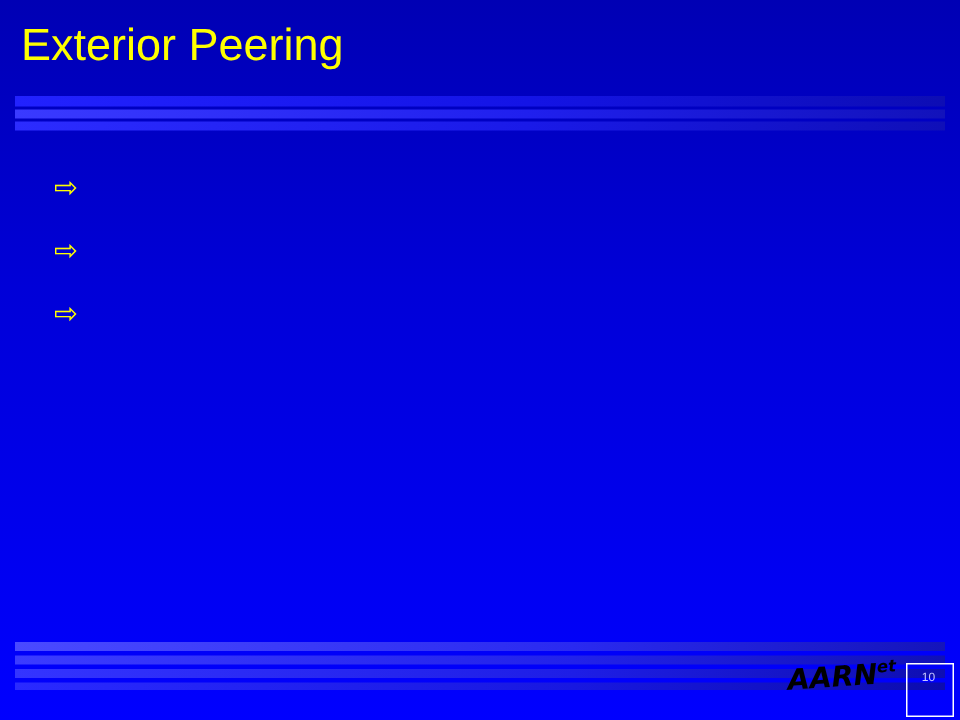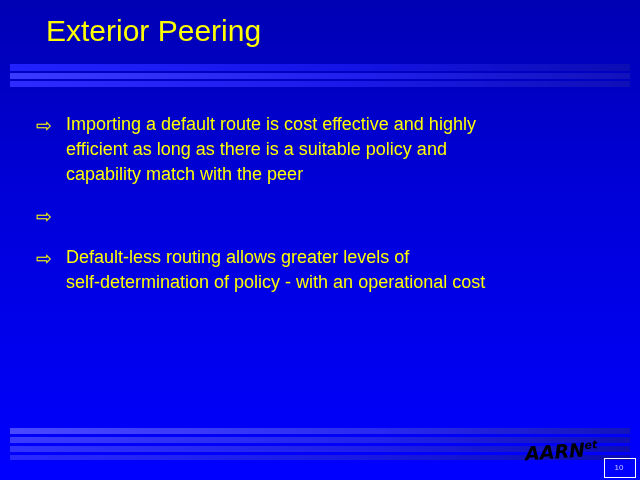--- a/index.html
+++ b/index.html
@@ -21,21 +21,20 @@
     overflow: hidden;
   }
   #title {
     position: absolute;
     left: 14px;
     top: 14px;
     font-size: 30px;
     color: #ffff00;
     letter-spacing: 0px;
     white-space: nowrap;
-    margin-left: 32px;
   }
   
   .band {
     position: absolute;
     left: 10px;
     width: 620px;
   }
   .band .stripe {
     height: 4px;
     margin-bottom: 2px;
@@ -92,21 +91,21 @@
   }
   #logo .suffix {
     font-size: 11px;
     vertical-align: super;
   }
   #page-number {
     position: absolute;
     right: 4px;
     bottom: 2px;
     width: 32px;
-    height: 20px;
+    height: 36px;
     border: 1px solid #ffffff;
     color: #c8c8ff;
     font-size: 8px;
     text-align: center;
     padding-right: 2px;
     box-sizing: border-box;
     line-height: 18px;
   }
 </style>
 </head>
@@ -119,33 +118,28 @@
   <div class="band" id="band-top">
     <div class="stripe s1"></div>
     <div class="stripe s2"></div>
     <div class="stripe s3"></div>
   </div>
 
   <div id="bullets">
 
     <div class="bullet-row">
       <div class="bullet-mark">⇨</div>
-      <div class="bullet-text">Importing a default route is cost effective and highly
-efficient as long as there is a suitable policy and
-capability match with the peer</div>
     </div>
 
     <div class="bullet-row">
       <div class="bullet-mark">⇨</div>
     </div>
 
     <div class="bullet-row">
       <div class="bullet-mark">⇨</div>
-      <div class="bullet-text">Default-less routing allows greater levels of
-self-determination of policy - with an operational cost</div>
     </div>
 
   </div>
 
   <div class="band" id="band-bottom">
     <div class="stripe s1"></div>
     <div class="stripe s2"></div>
     <div class="stripe s3"></div>
     <div class="stripe s4"></div>
   </div>

